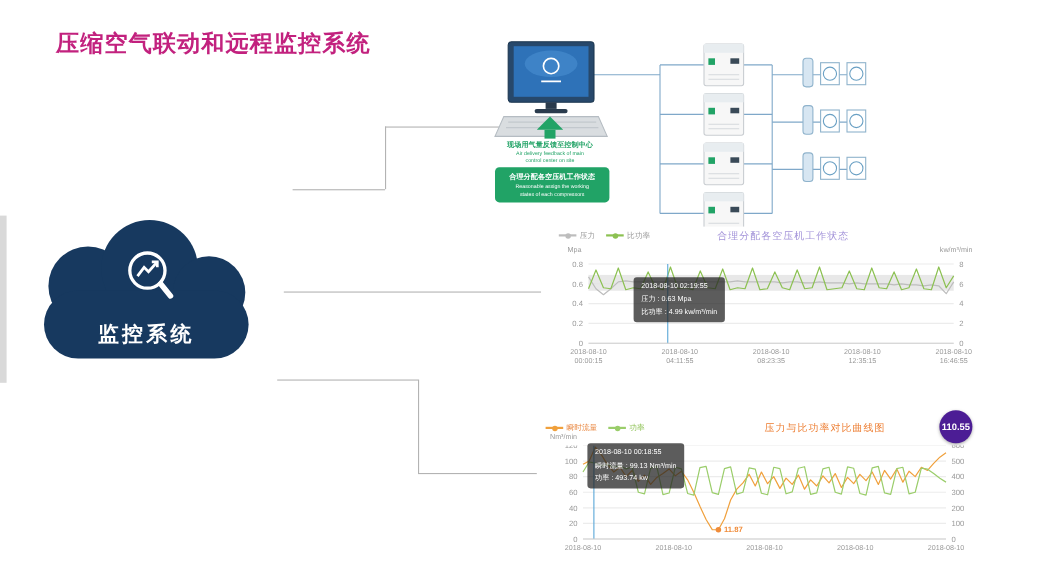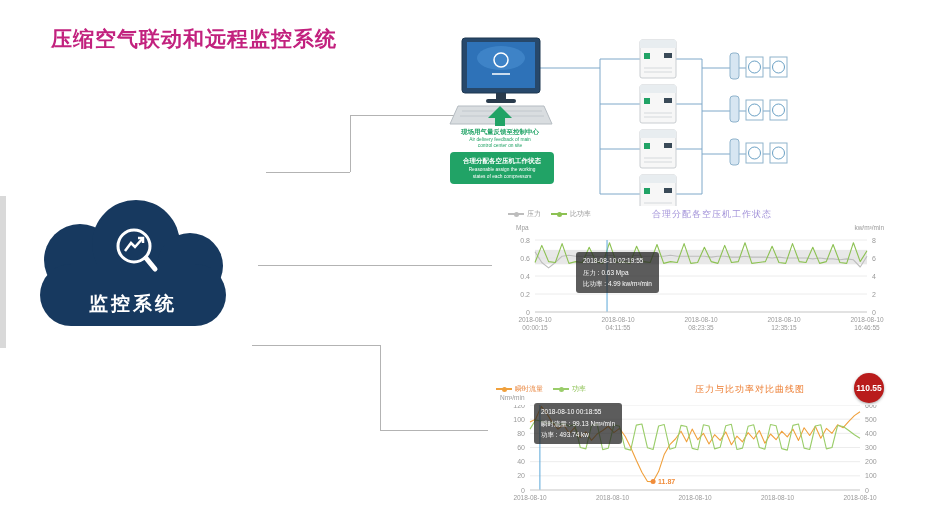--- a/index.html
+++ b/index.html
@@ -279,14 +279,14 @@
       <text x="124.5" y="95" text-anchor="middle" font-size="6.5" fill="#9a9a9a">2018-08-10</text>
       <text x="207" y="95" text-anchor="middle" font-size="6.5" fill="#9a9a9a">2018-08-10</text>
       <text x="289.5" y="95" text-anchor="middle" font-size="6.5" fill="#9a9a9a">2018-08-10</text>
       <text x="372" y="95" text-anchor="middle" font-size="6.5" fill="#9a9a9a">2018-08-10</text>
     </svg>
   <div class="tooltip">
     <div>2018-08-10 00:18:55</div>
     <div>瞬时流量 : 99.13 Nm³/min</div>
     <div>功率 : 493.74 kw</div>
   </div>
-  <div class="badge" style="background: #b91c1c;">110.55</div>
+  <div class="badge" style="background: #4c1d95;">110.55</div>
 </div>
 
 </body></html>

